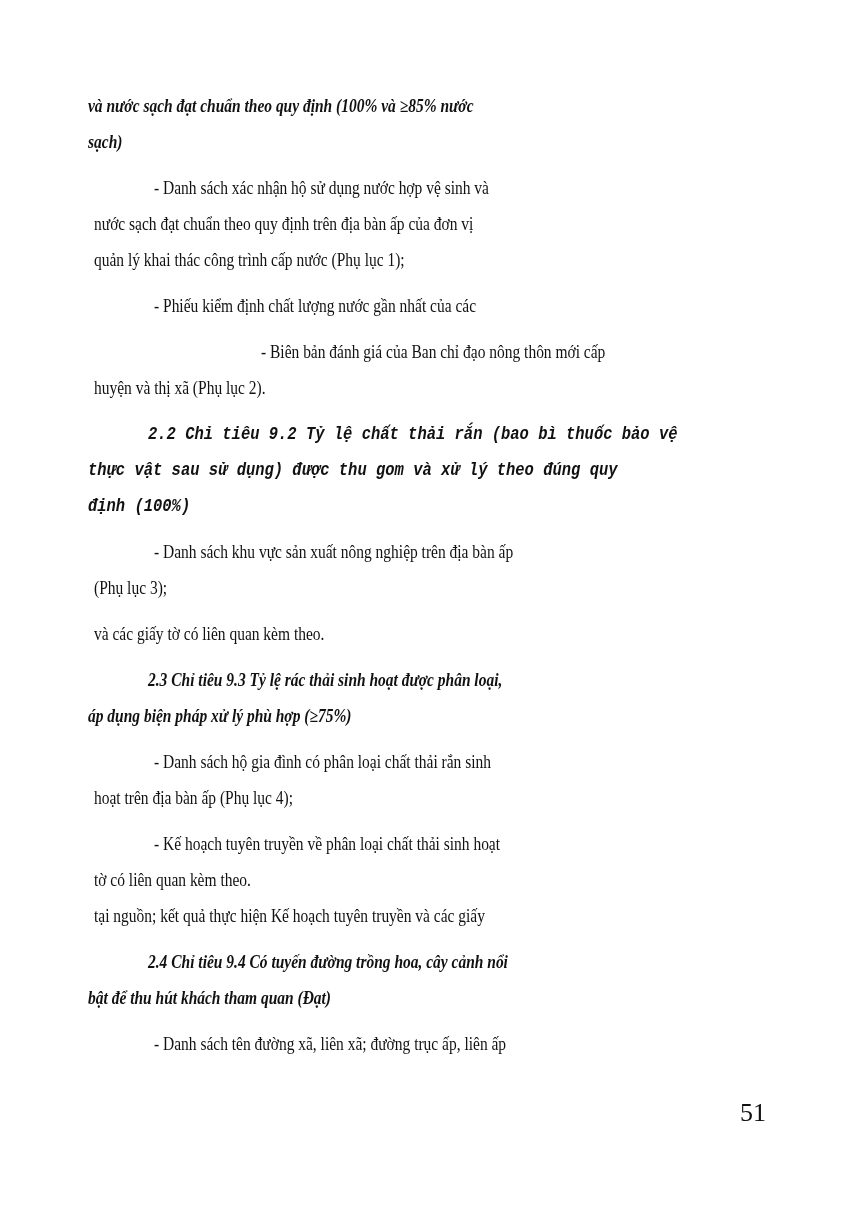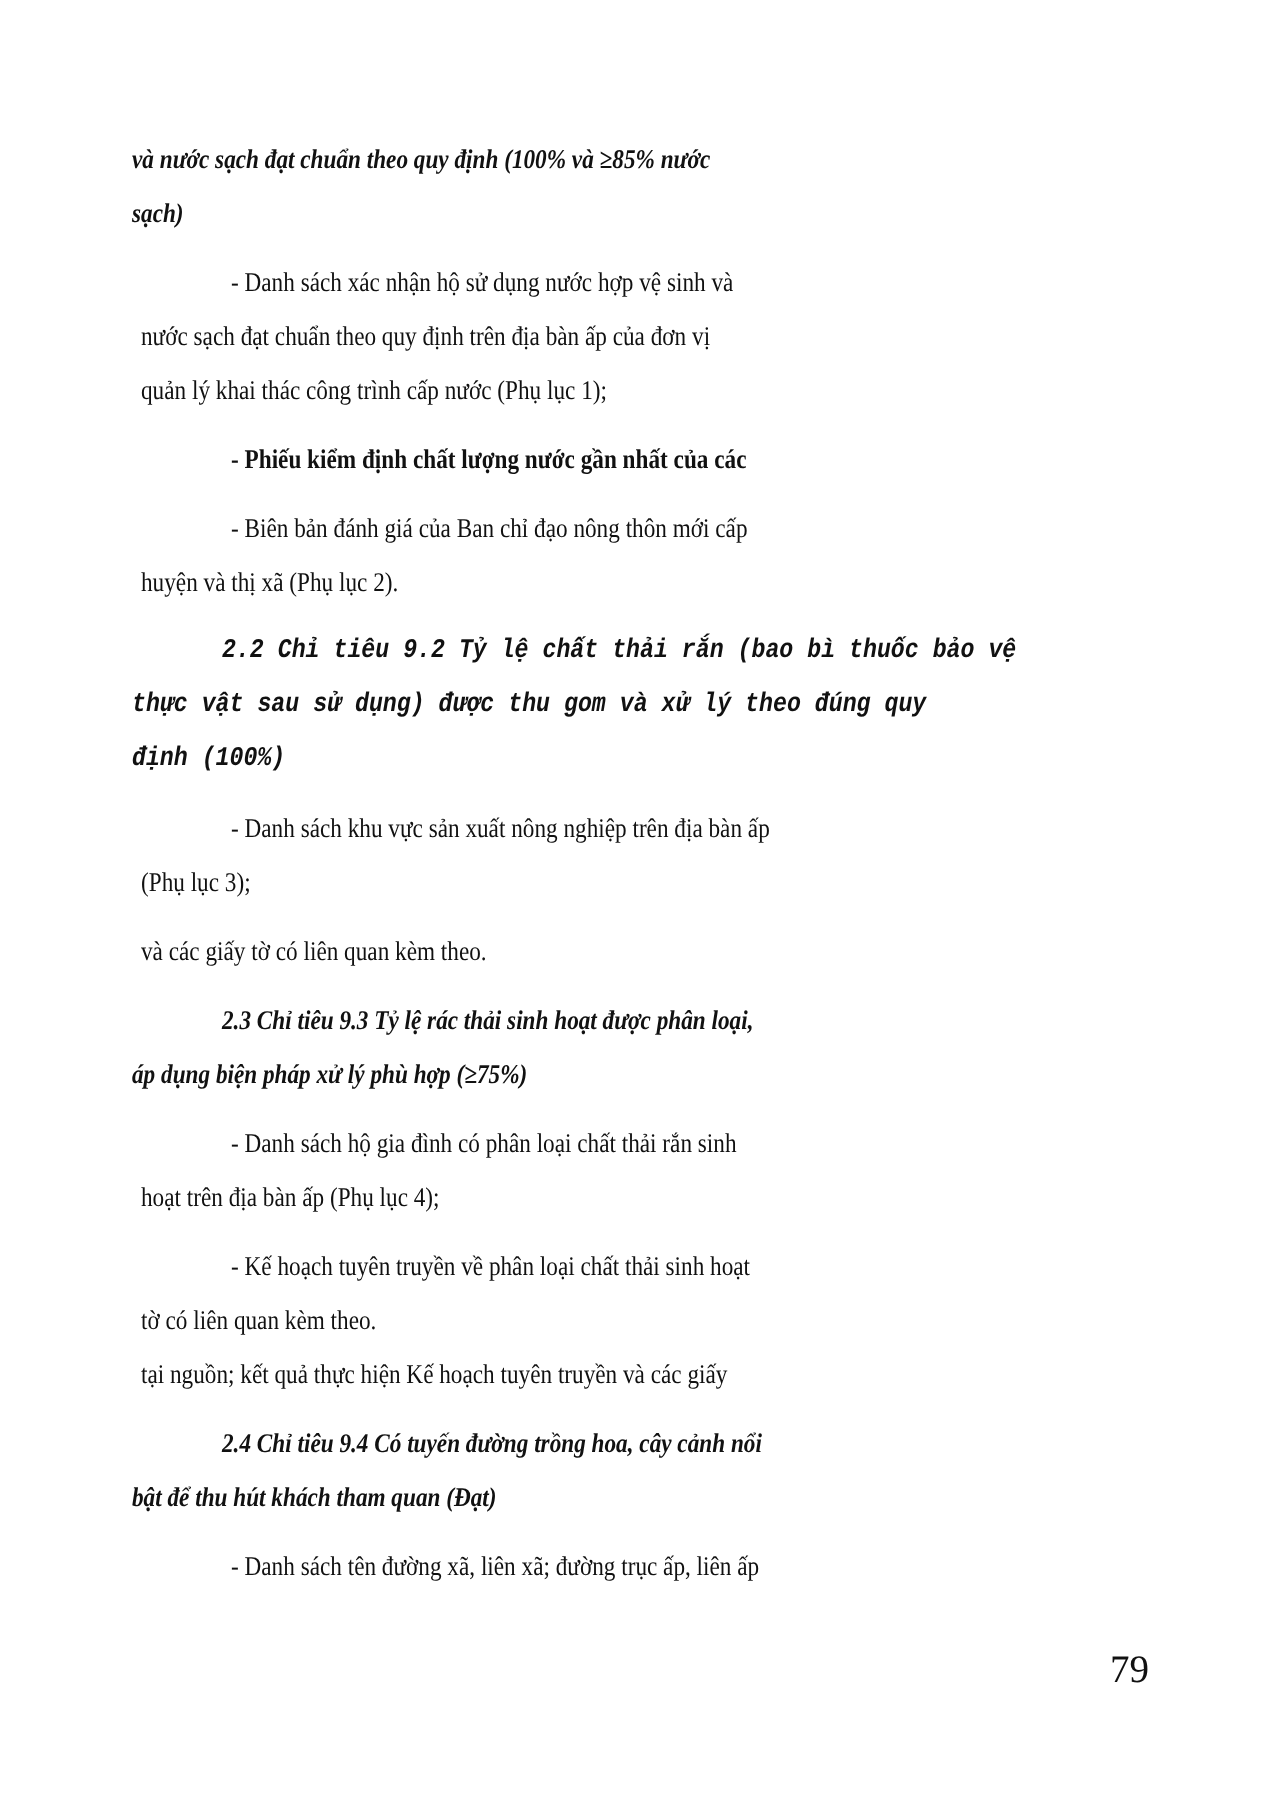--- a/index.html
+++ b/index.html
@@ -64,24 +64,24 @@
       <div class="heading" style="text-indent: 0px;">
         <span class="row"><span class="cond">và nước sạch đạt chuẩn theo quy định (100% và ≥85% nước</span></span>
         <span class="row"><span class="cond">sạch)</span></span>
       </div>
       <div class="item" style="text-indent: 0px;">
         <span class="row" style="padding-left: 60px;"><span class="cond">- Danh sách xác nhận hộ sử dụng nước hợp vệ sinh và</span></span>
         <span class="row"><span class="cond">nước sạch đạt chuẩn theo quy định trên địa bàn ấp của đơn vị</span></span>
         <span class="row"><span class="cond">quản lý khai thác công trình cấp nước (Phụ lục 1);</span></span>
       </div>
       <div class="item" style="text-indent: 0px;">
-        <span class="row" style="padding-left: 60px; font-weight: bold;"><span class="cond">- Phiếu kiểm định chất lượng nước gần nhất của các</span></span>
+        <span class="row" style="padding-left: 60px;"><span class="cond">- Phiếu kiểm định chất lượng nước gần nhất của các</span></span>
       </div>
       <div class="item" style="text-indent: 0px;">
-        <span class="row" style="padding-left: 60px;"><span class="cond">- Biên bản đánh giá của Ban chỉ đạo nông thôn mới cấp</span></span>
+        <span class="row" style="padding-left: 60px; text-align: center;"><span class="cond">- Biên bản đánh giá của Ban chỉ đạo nông thôn mới cấp</span></span>
         <span class="row"><span class="cond">huyện và thị xã  (Phụ lục 2).</span></span>
       </div>
       <div class="heading indent" style="text-indent: 0px; font-family: Liberation Mono, monospace;">
         <span class="row" style="padding-left: 60px;"><span class="cond">2.2 Chỉ tiêu 9.2 Tỷ lệ chất thải rắn (bao bì thuốc bảo vệ</span></span>
         <span class="row"><span class="cond">thực vật sau sử dụng) được thu gom và xử lý theo đúng quy</span></span>
         <span class="row"><span class="cond">định (100%)</span></span>
       </div>
       <div class="item" style="text-indent: 0px;">
         <span class="row" style="padding-left: 60px; text-decoration: underline;"><span class="cond">- Danh sách khu vực sản xuất nông nghiệp trên địa bàn ấp</span></span>
         <span class="row"><span class="cond">(Phụ lục 3);</span></span>
@@ -105,13 +105,13 @@
       <div class="heading indent" style="text-indent: 0px;">
         <span class="row" style="padding-left: 60px;"><span class="cond">2.4 Chỉ tiêu 9.4 Có tuyến đường trồng hoa, cây cảnh nổi</span></span>
         <span class="row"><span class="cond">bật để thu hút khách tham quan (Đạt)</span></span>
       </div>
       <div class="item" style="text-indent: 0px;">
         <span class="row" style="padding-left: 60px; text-decoration: underline;"><span class="cond">- Danh sách tên đường xã, liên xã; đường trục ấp, liên ấp</span></span>
       </div>
     </div>
 </div>
 
-<div class="page-number">79</div>
+<div class="page-number">51</div>
 
 </body></html>

